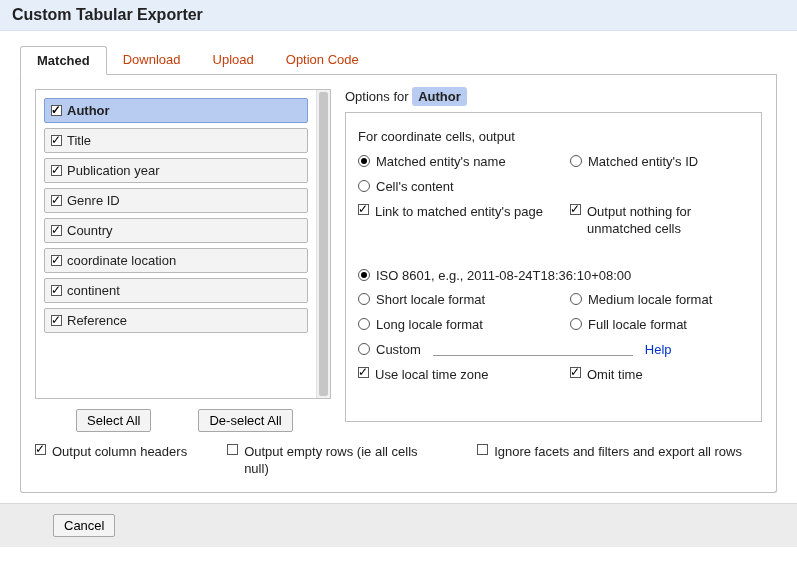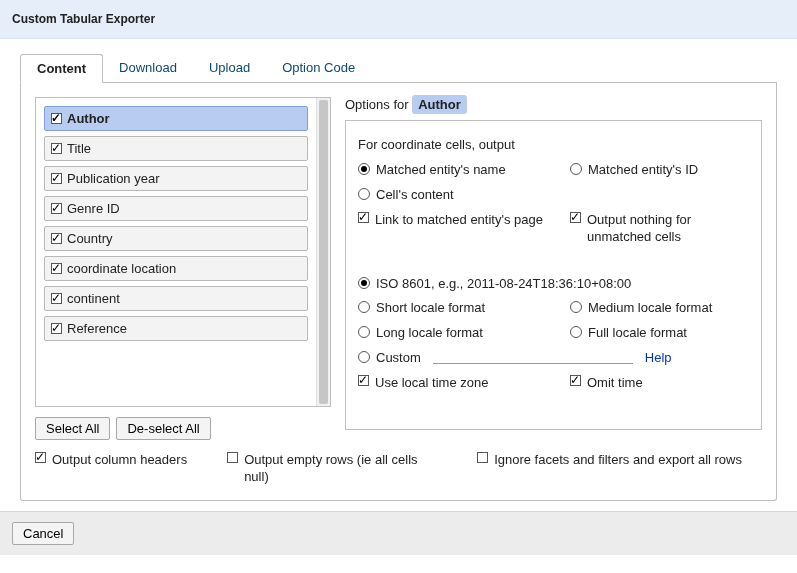--- a/index.html
+++ b/index.html
@@ -6,37 +6,37 @@
   body {
     margin: 0;
     font-family: Arial, Helvetica, sans-serif;
     font-size: 13px;
     color: #222;
     background: #fff;
     width: 797px;
   }
   .title-bar {
     background: #e6eefa;
-    padding: 12px 12px;
+    padding: 6px 12px;
     font-weight: bold;
-    font-size: 12px;
+    font-size: 16px;
     border-bottom: 1px solid #d9e3f2;
   }
   .tabs-wrap {
     padding: 14px 20px 0 20px;
   }
   .tabs {
     display: flex;
     gap: 0;
     border-bottom: 1px solid #bfbfbf;
   }
   .tab {
     padding: 6px 16px;
     cursor: pointer;
-    color: #0c4a6e;
+    color: #c2410c;
     position: relative;
     top: 1px;
   }
   .tab.active {
     color: #222;
     font-weight: bold;
     border: 1px solid #bfbfbf;
     border-bottom: 1px solid #fff;
     border-radius: 3px 3px 0 0;
     background: #fff;
@@ -111,20 +111,21 @@
     font-size: 12px;
     color: #000;
   }
   .btn {
     font: inherit;
     padding: 3px 10px;
     border: 1px solid #a7a7a7;
     background: #f4f4f4;
     border-radius: 2px;
     cursor: pointer;
+    margin-left: 41px;
   }
   .btn-row { margin-top: 10px; display: flex; gap: 6px; }
   .options-box {
     border: 1px solid #bfbfbf;
     padding: 10px 12px 14px 12px;
     height: 310px;
   }
   .opt-header { margin: 0 0 8px 0; }
   .opt-header .selcol {
     background: #b8cbf0;
@@ -184,21 +185,21 @@
     border-top: 1px solid #d8d8d8;
   }
 </style>
 </head>
 <body>
 
 <div class="title-bar">Custom Tabular Exporter</div>
 
 <div class="tabs-wrap">
   <div class="tabs">
-    <div class="tab active">Content</div>
+    <div class="tab active">Matched</div>
     <div class="tab">Download</div>
     <div class="tab">Upload</div>
     <div class="tab">Option Code</div>
   </div>
 
   <div class="panel">
     <div class="two-col">
       <div class="col-left">
         <div class="col-scroll-wrap">
           <div class="col-list">

